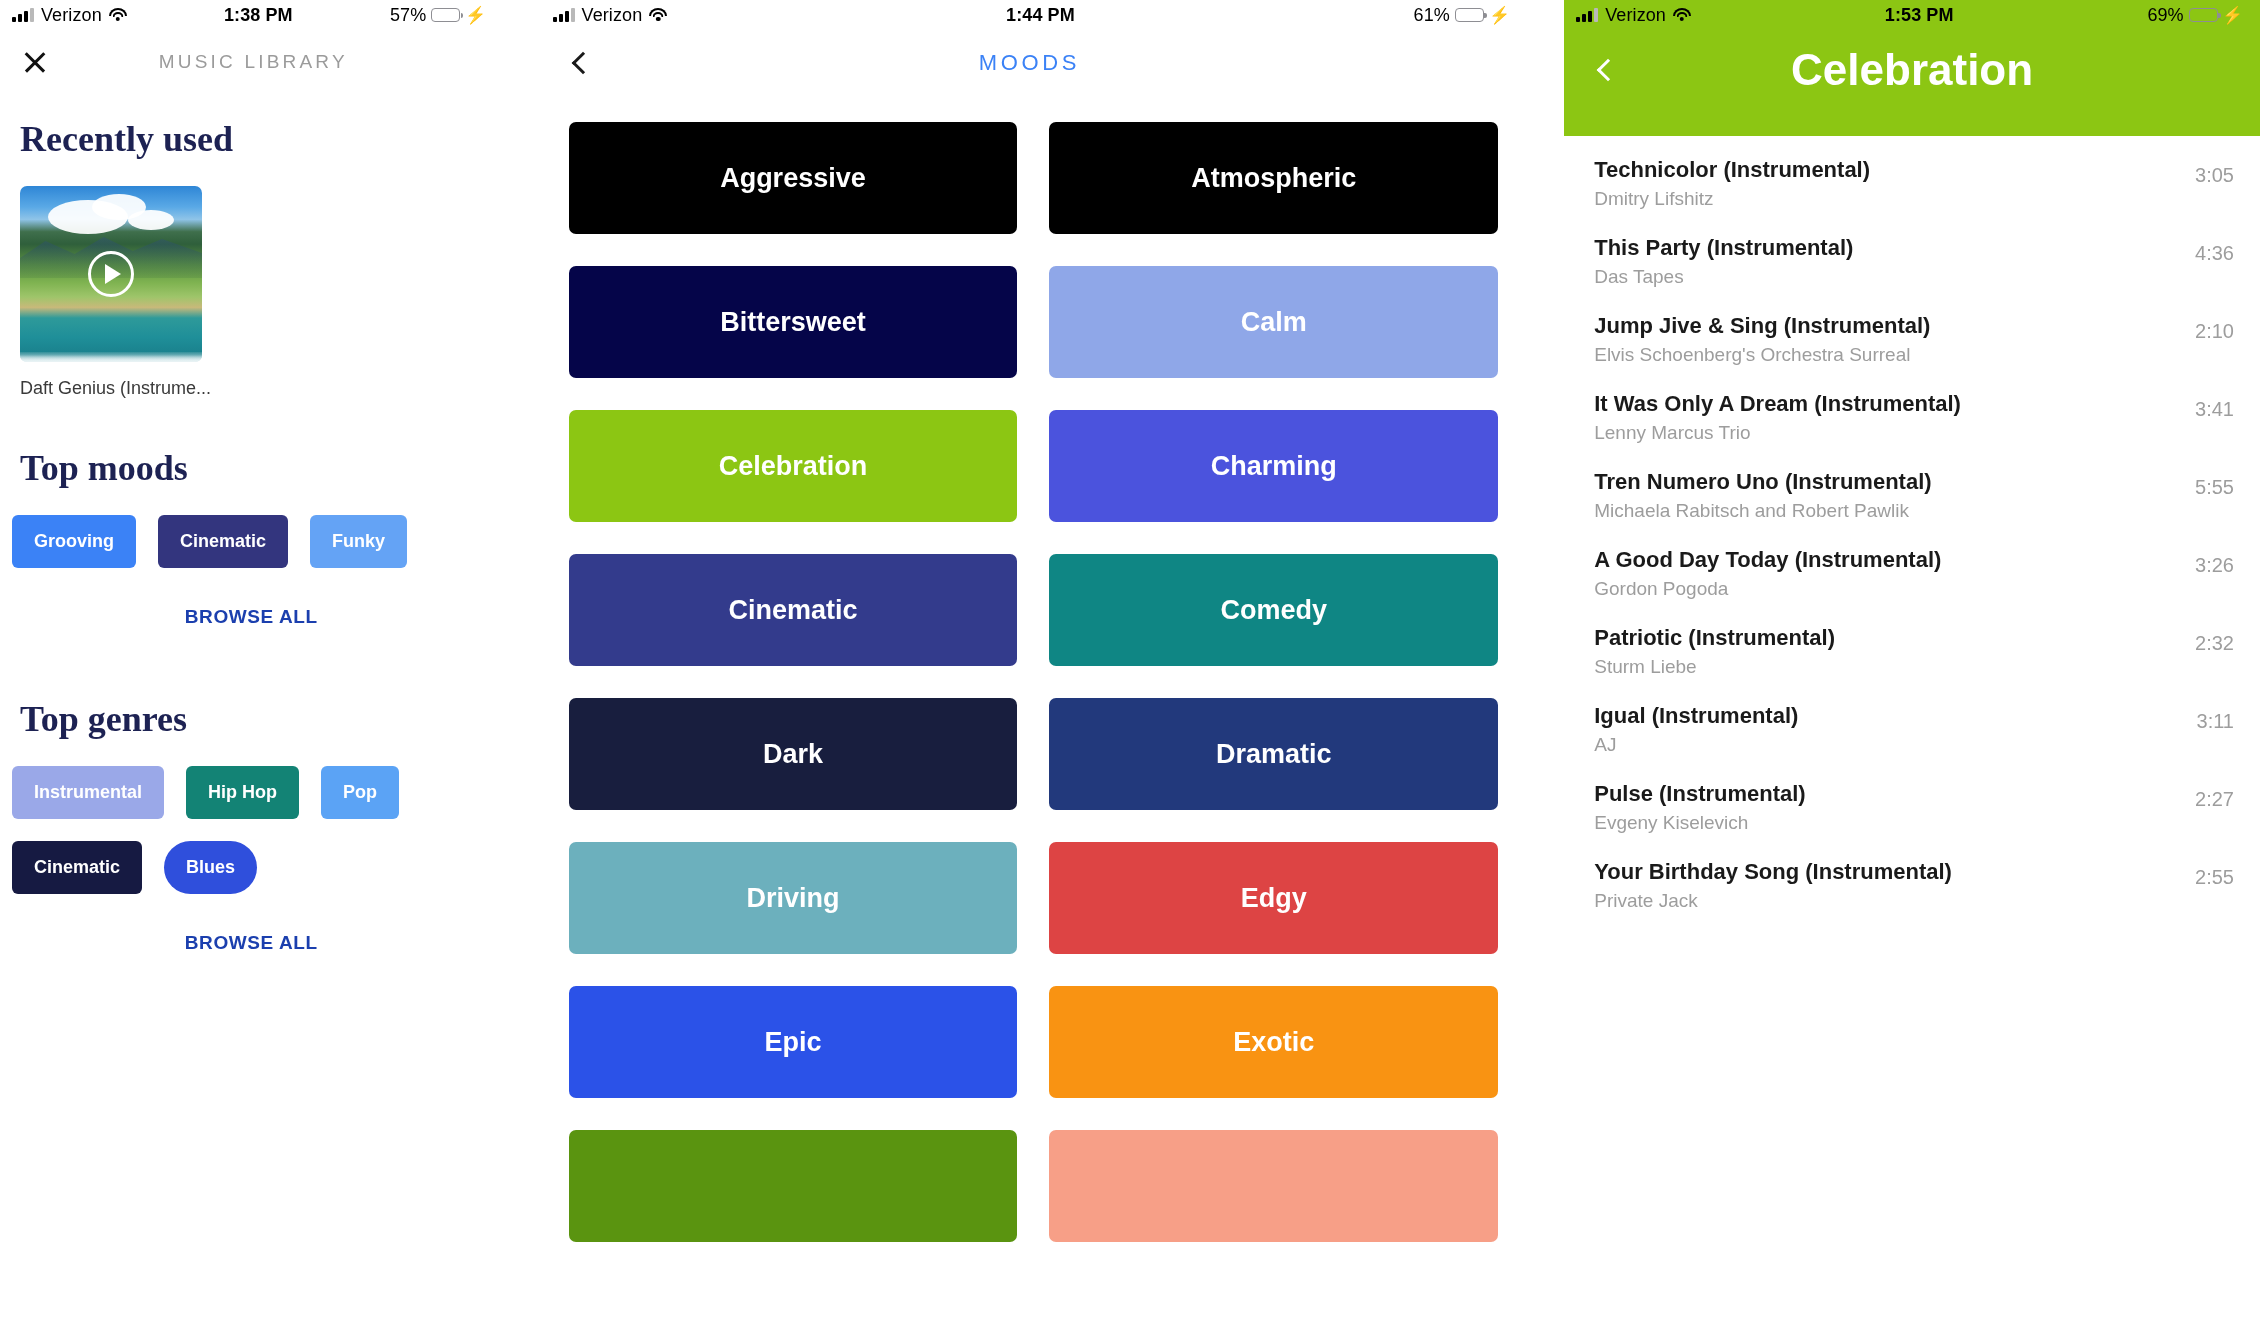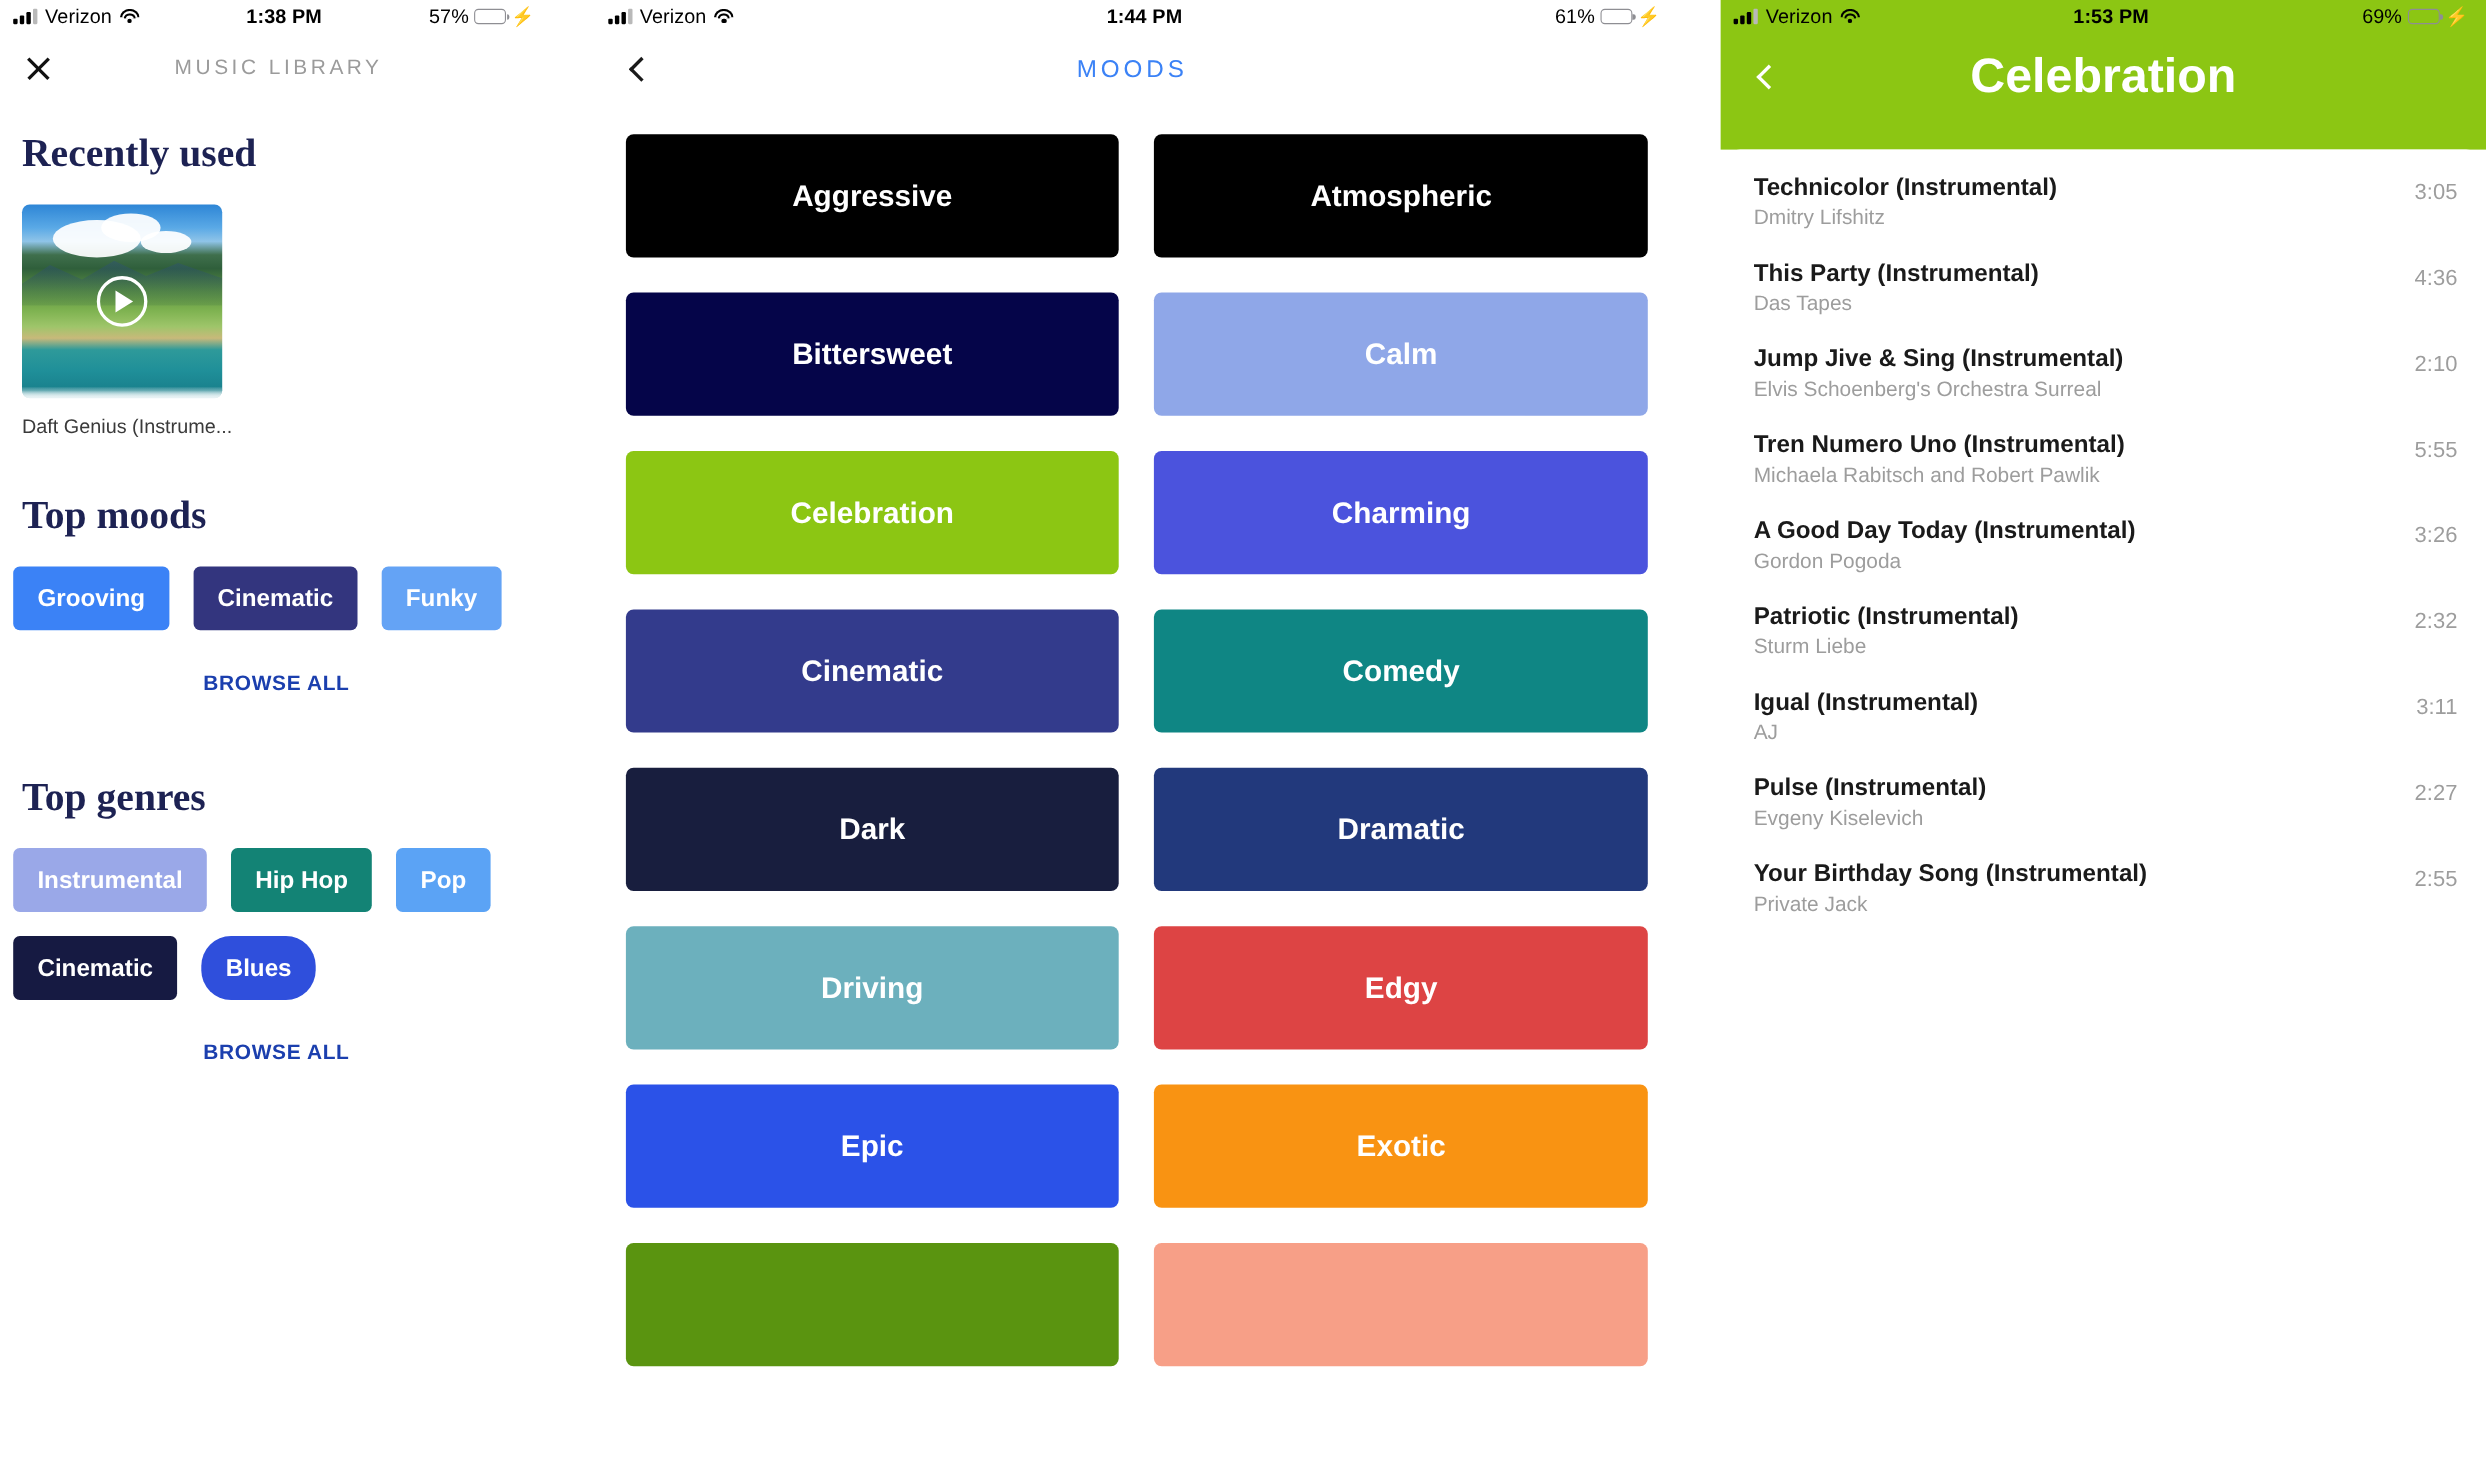--- a/index.html
+++ b/index.html
@@ -107,21 +107,21 @@
   .play-btn::after {
     content: ''; width: 0; height: 0; margin-left: 4px;
     border-left: 16px solid #fff;
     border-top: 10px solid transparent; border-bottom: 10px solid transparent;
   }
   .thumb-cap {
     padding: 0 20px; margin-top: 16px; font-size: 18px; color: #3a3a3a;
   }
   .chips { display: flex; flex-wrap: wrap; gap: 22px 22px; padding: 0 12px; }
   .chip {
-    border-radius: 6px; color: #fff; font-weight: 700; font-size: 22px;
+    border-radius: 6px; color: #fff; font-weight: 700; font-size: 18px;
     padding: 16px 22px; cursor: pointer; white-space: nowrap;
   }
   .browse-all {
     text-align: center; font-size: 19px; font-weight: 700; letter-spacing: .6px;
     color: #1b3fae; margin-top: 38px; cursor: pointer;
   }
   .s1-genres { margin-top: 70px; }
 
   
   .nav2 { height: 66px; display: flex; align-items: center; padding: 0 24px; }
@@ -367,20 +367,27 @@
         </div>
         <div class="track">
           <div class="track-info">
             <div class="track-title">Jump Jive &amp; Sing (Instrumental)</div>
             <div class="track-artist">Elvis Schoenberg's Orchestra Surreal</div>
           </div>
           <div class="track-dur">2:10</div>
         </div>
         <div class="track">
           <div class="track-info">
+            <div class="track-title">It Was Only A Dream (Instrumental)</div>
+            <div class="track-artist">Lenny Marcus Trio</div>
+          </div>
+          <div class="track-dur">3:41</div>
+        </div>
+        <div class="track">
+          <div class="track-info">
             <div class="track-title">Tren Numero Uno (Instrumental)</div>
             <div class="track-artist">Michaela Rabitsch and Robert Pawlik</div>
           </div>
           <div class="track-dur">5:55</div>
         </div>
         <div class="track">
           <div class="track-info">
             <div class="track-title">A Good Day Today (Instrumental)</div>
             <div class="track-artist">Gordon Pogoda</div>
           </div>

